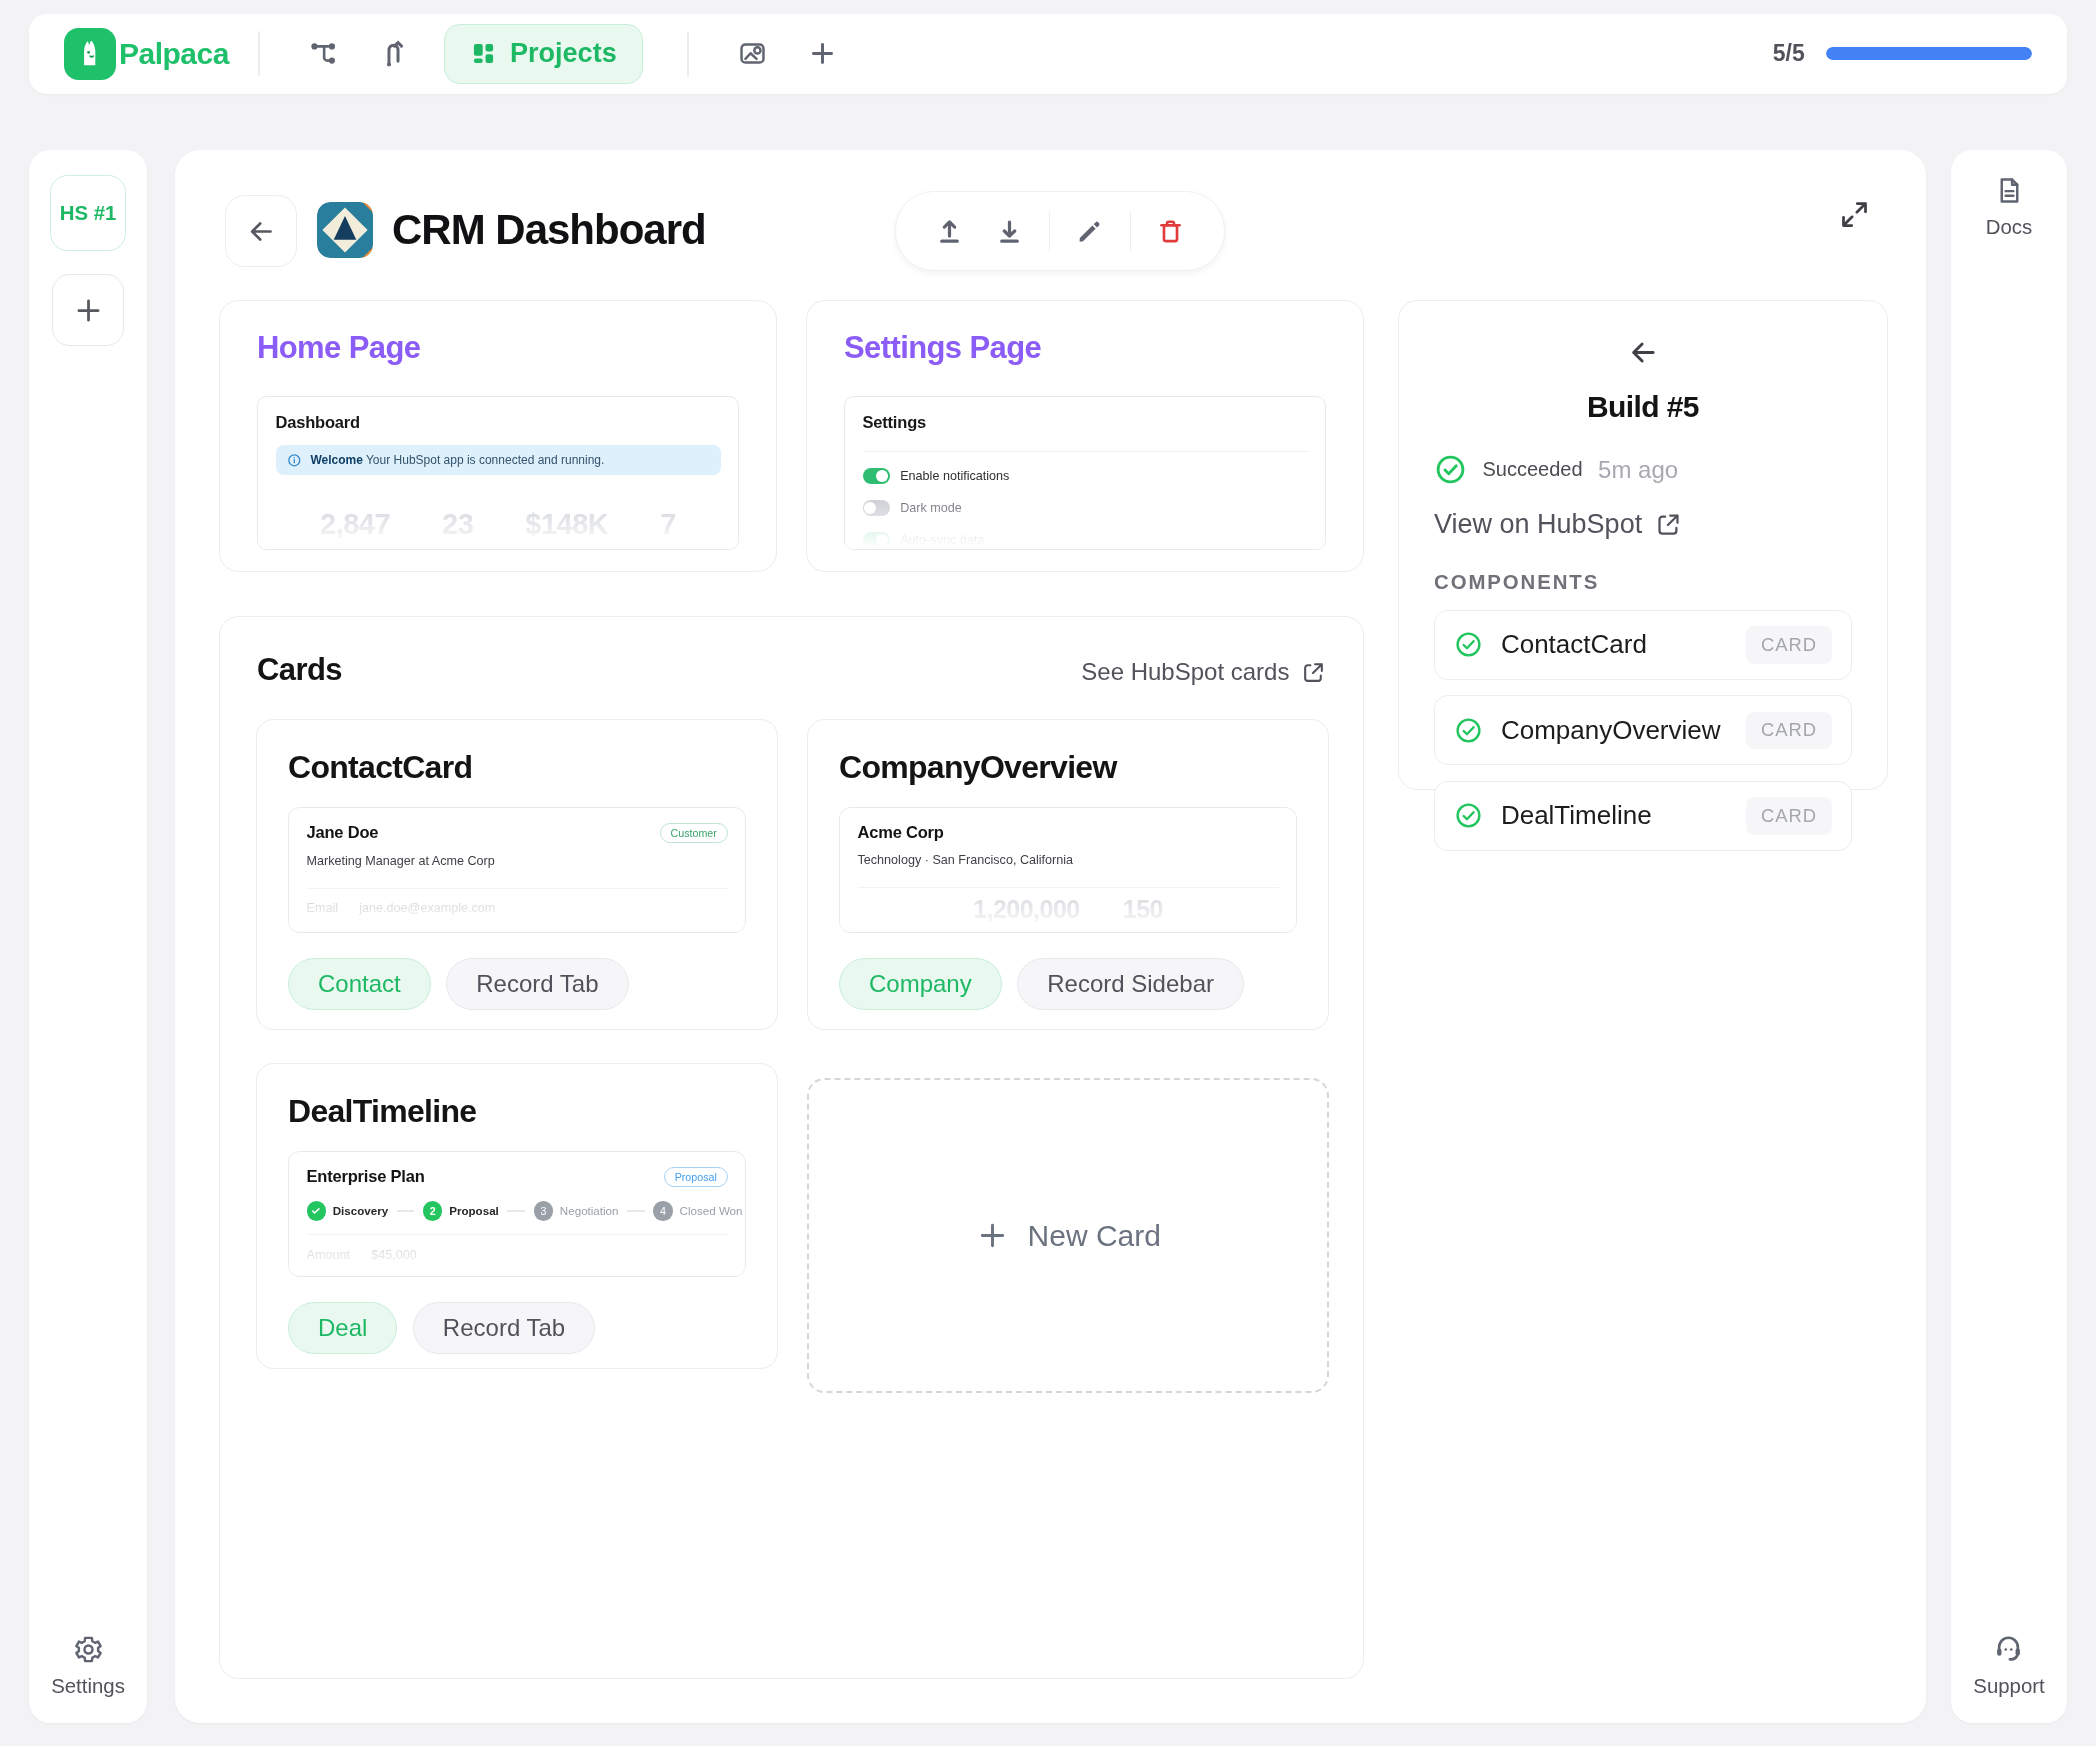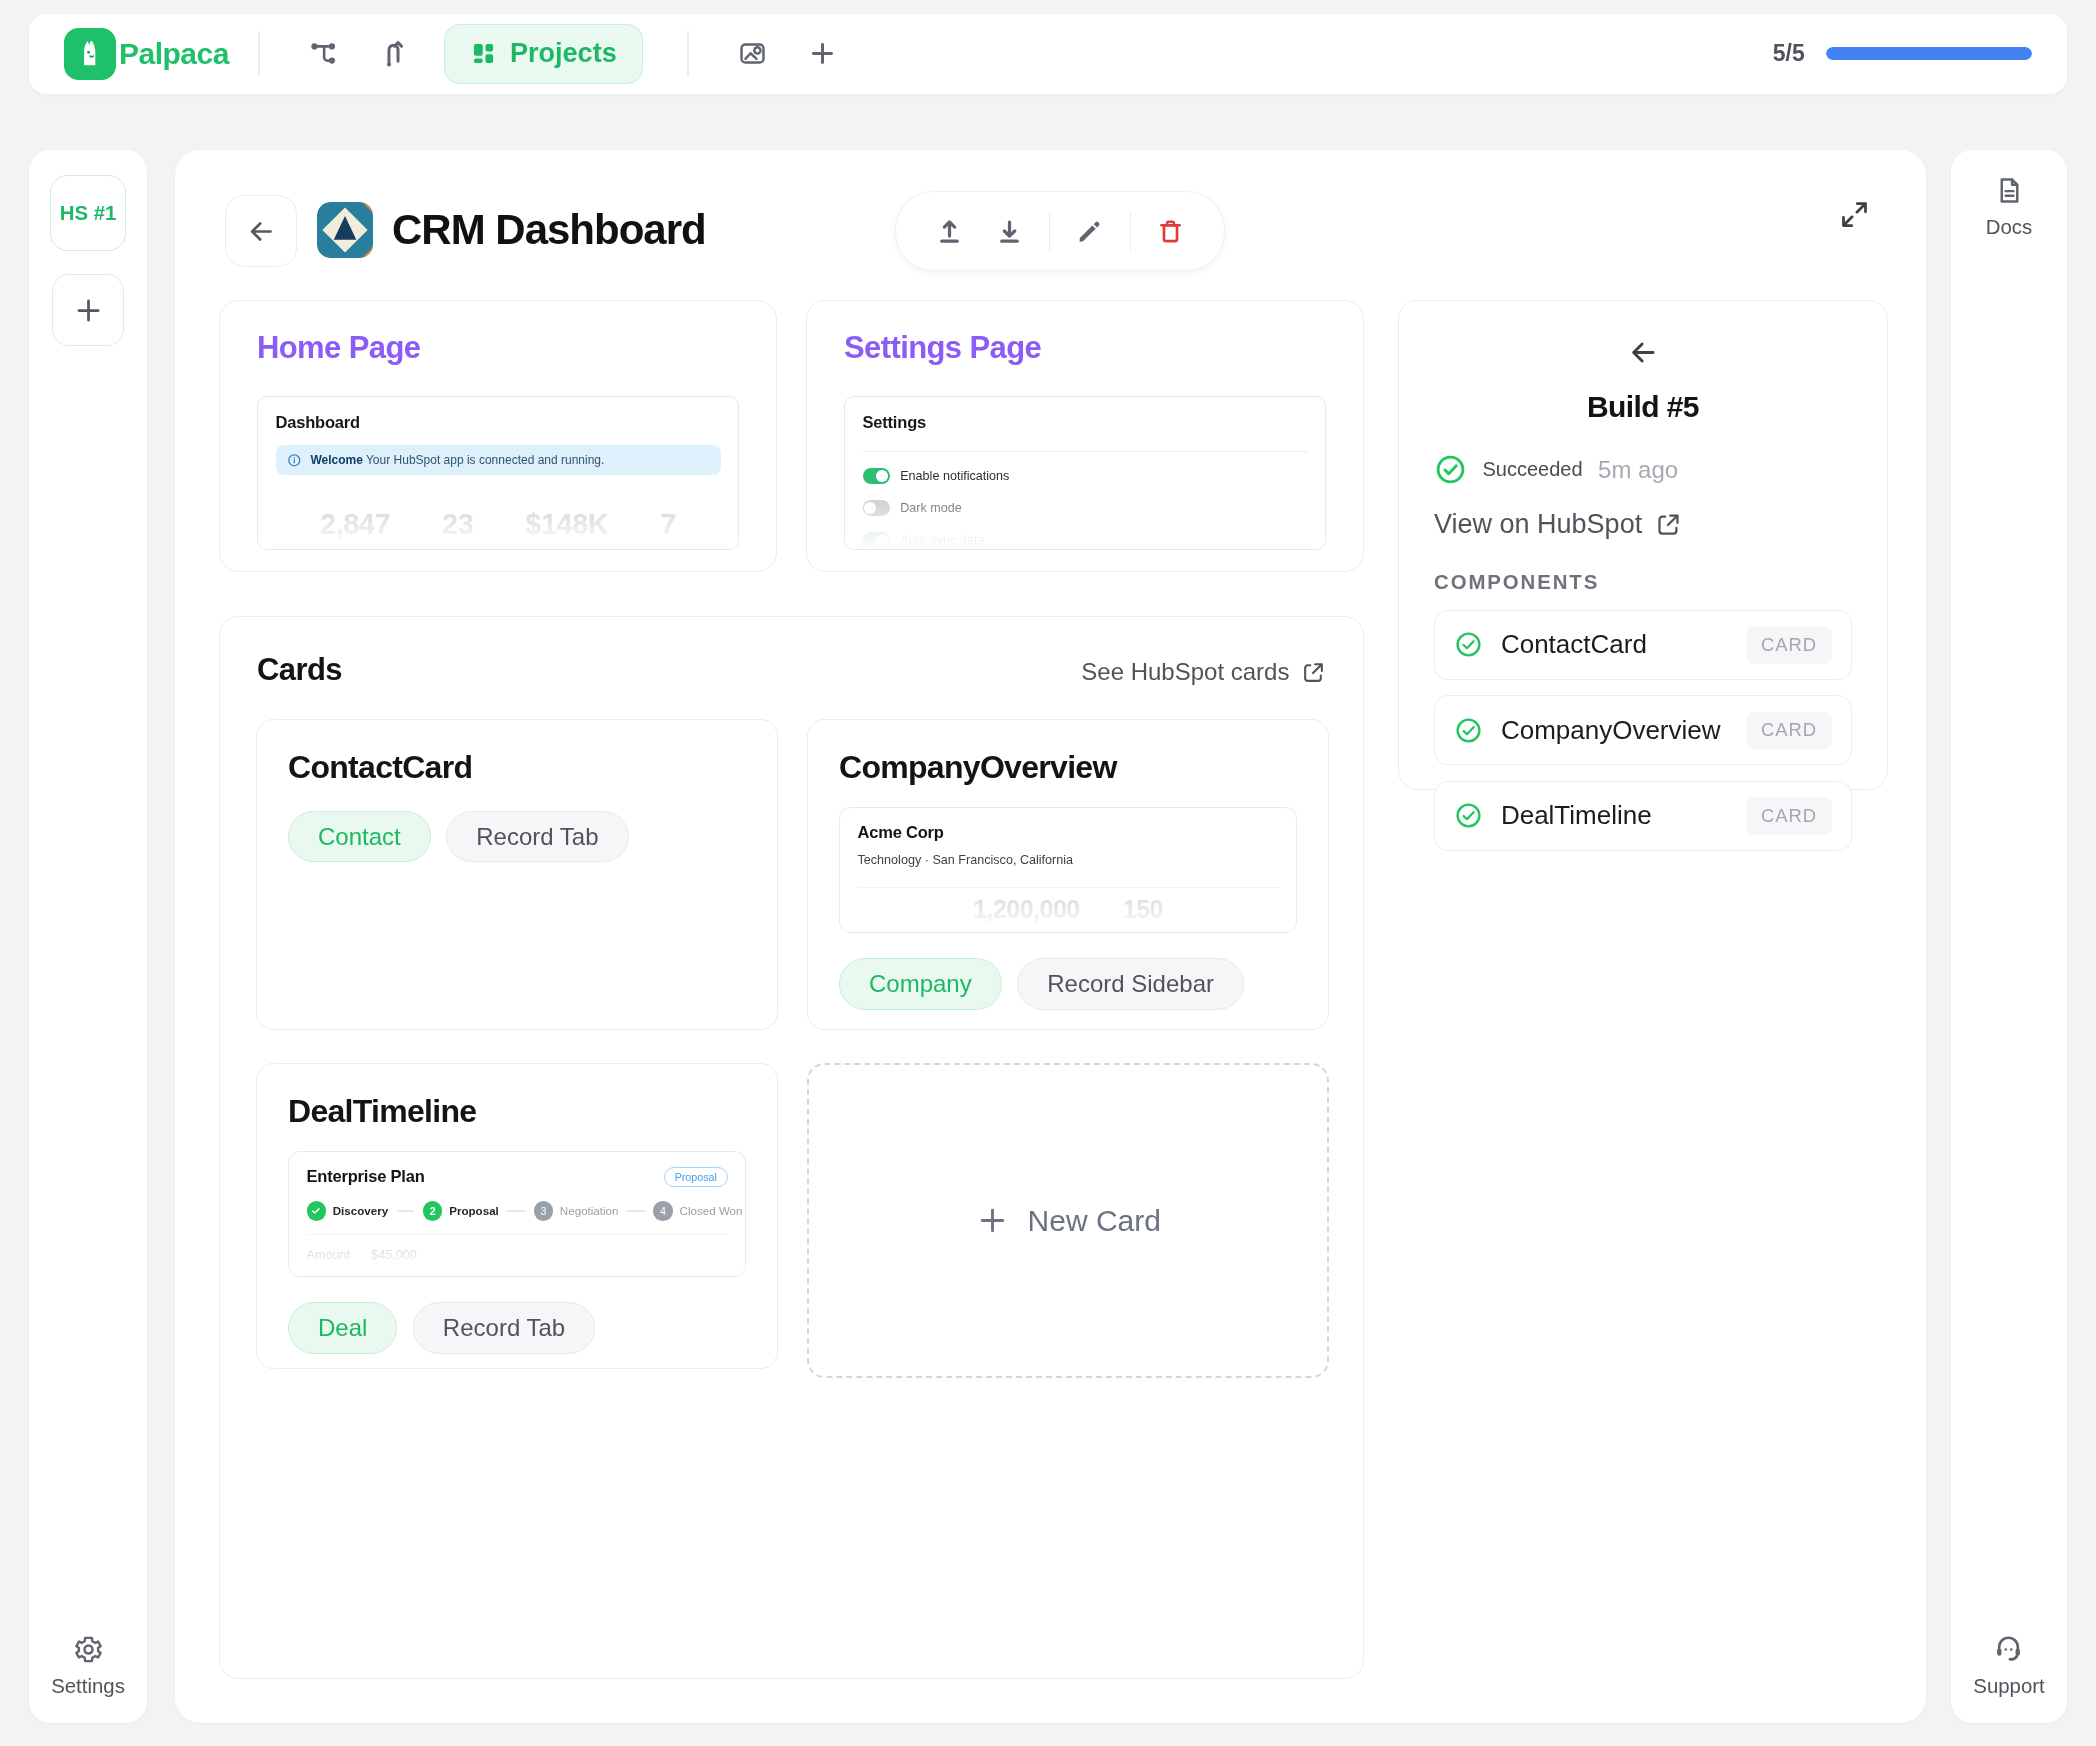--- a/index.html
+++ b/index.html
@@ -72,21 +72,21 @@
   .toggle.off::after{right:auto;left:1.9px;}
 
   
   .cards-section{position:absolute;left:44px;top:466px;width:1145px;height:1063px;border:1.9px solid #ececf0;border-radius:19.4px;background:#fff;box-sizing:border-box;}
   .cards-title{position:absolute;left:37px;top:35px;font-size:31px;font-weight:800;letter-spacing:-0.6px;color:#141416;}
   .cards-link{position:absolute;right:37px;top:41px;display:flex;align-items:center;gap:11.6px;font-size:24px;color:#52525b;cursor:pointer;}
   .tile{position:absolute;width:522px;border:1.9px solid #ececf0;border-radius:17.5px;background:#fff;padding:29px 31px;box-sizing:border-box;}
   .tile-contact{left:36px;top:102px;height:311px;}
   .tile-company{left:587px;top:102px;height:311px;}
   .tile-deal{left:36px;top:446px;height:306px;}
-  .tile-new{left:587px;top:446px;height:315px;border:2.9px dashed #d6d6da;display:flex;align-items:center;justify-content:center;
+  .tile-new{left:587px;top:461px;height:315px;border:2.9px dashed #d6d6da;display:flex;align-items:center;justify-content:center;
         gap:17.5px;color:#6b7280;font-size:30px;cursor:pointer;background:#fff;}
   .tile-title{font-size:32px;font-weight:800;letter-spacing:-0.7px;color:#141416;}
   .tile-preview{margin-top:21.3px;border:1.5px solid #e9e9ed;border-radius:11.6px;padding:14.6px 17.5px;height:126px;position:relative;
         overflow:hidden;box-sizing:border-box;display:flex;flex-direction:column;background:#fff;}
   .rec-head{display:flex;align-items:flex-start;}
   .rec-name{font-size:16.5px;font-weight:800;letter-spacing:-0.2px;color:#141416;}
   .rec-badge{margin-left:auto;font-size:10.7px;padding:2.9px 9.7px;border-radius:969px;border:1.5px solid #bfe5cf;color:#3aa36b;background:#fff;}
   .rec-badge.blue{border-color:#a5d3f8;color:#44a0f2;}
   .rec-sub{margin-top:11.6px;font-size:12.6px;color:#3f3f46;}
   .rec-faded-row{margin-top:12.6px;display:flex;gap:21.3px;font-size:12.6px;color:#b3b6bd;}
@@ -345,20 +345,33 @@
         <span>
           <svg width="25" height="25" viewBox="0 0 24 24" fill="none" stroke="currentColor" stroke-width="2" stroke-linecap="round" stroke-linejoin="round">
             <path d="M9 5 H6.5 A2.5 2.5 0 0 0 4 7.5 v10 A2.5 2.5 0 0 0 6.5 20 h10 a2.5 2.5 0 0 0 2.5-2.5 V15"></path>
             <path d="M13.5 4 H20 v6.5 M20 4 l-8.5 8.5"></path>
           </svg>
         </span>
       </div>
 
       <div class="tile tile-contact">
         <div class="tile-title">ContactCard</div>
+        <div class="tile-preview">
+          <div class="rec-head">
+            <span class="rec-name">Jane Doe</span>
+            <span class="rec-badge">Customer</span>
+          </div>
+          <div class="rec-sub">Marketing Manager at Acme Corp</div>
+          <div class="mini-divider"></div>
+          <div class="rec-faded-row">
+            <span>Email</span>
+            <span>jane.doe@example.com</span>
+          </div>
+          <div class="preview-fade"></div>
+        </div>
         <div class="chips">
           <span class="chip chip-green">Contact</span>
           <span class="chip chip-gray">Record Tab</span>
         </div>
       </div>
 
       <div class="tile tile-company">
         <div class="tile-title">CompanyOverview</div>
         <div class="tile-preview">
           <div class="rec-head">

